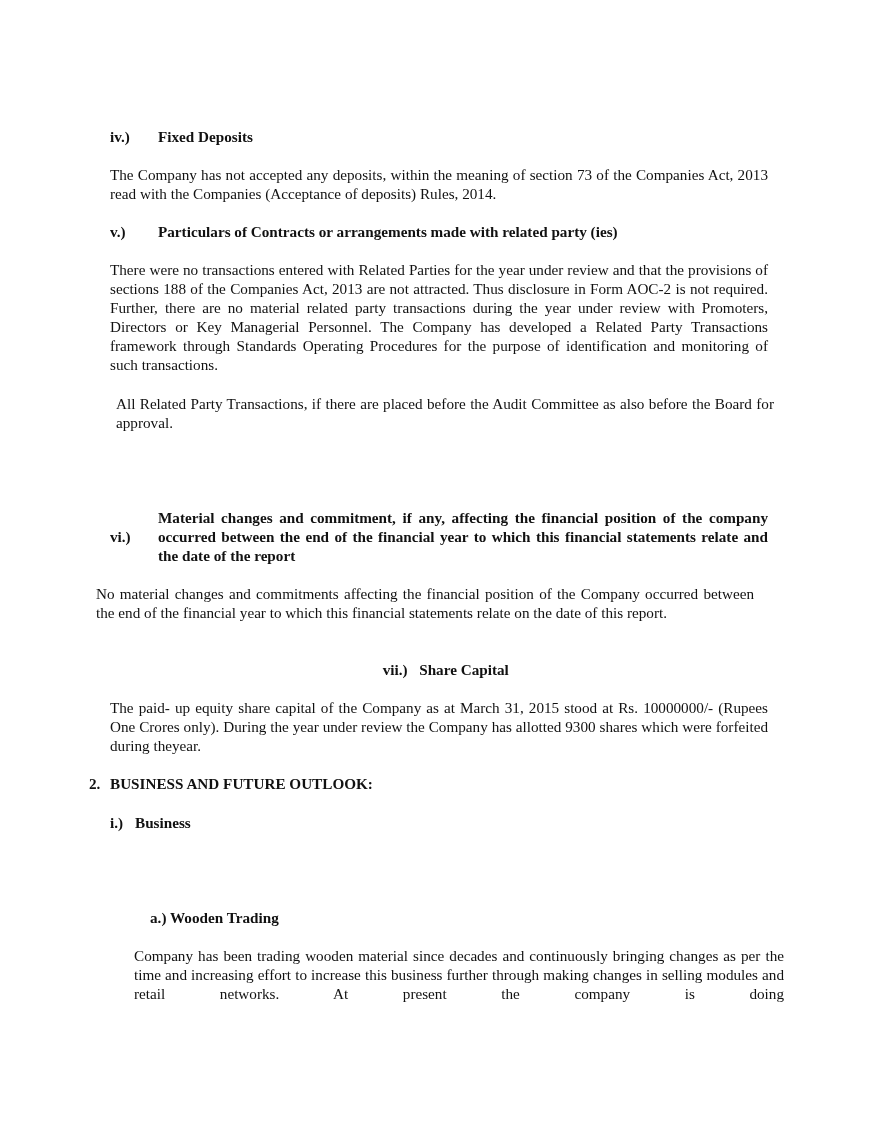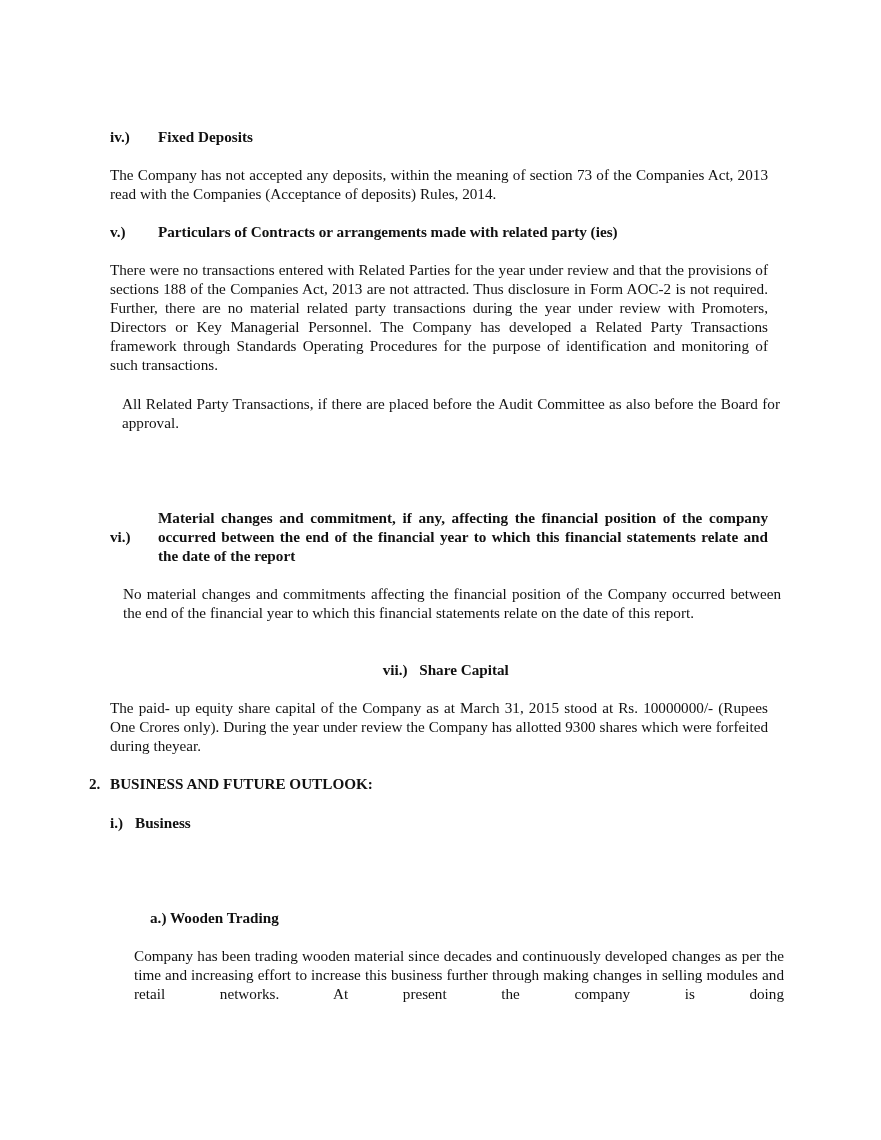--- a/index.html
+++ b/index.html
@@ -63,39 +63,39 @@
 
   <div class="block heading" style="left:110px; top:127px; width:660px;">
     <span class="num">iv.)</span><span>Fixed Deposits</span>
   </div>
   <div class="block para" style="left:110px; top:165px; width:658px;">The Company has not accepted any deposits, within the meaning of section 73 of the Companies Act, 2013 read with the Companies (Acceptance of deposits) Rules, 2014.</div>
 
   <div class="block heading" style="left:110px; top:222px; width:660px;">
     <span class="num">v.)</span><span>Particulars of Contracts or arrangements made with related party (ies)</span>
   </div>
   <div class="block para" style="left:110px; top:260px; width:658px;">There were no transactions entered with Related Parties for the year under review and that the provisions of sections 188 of the Companies Act, 2013 are not attracted. Thus disclosure in Form AOC-2 is not required. Further, there are no material related party transactions during the year under review with Promoters, Directors or Key Managerial Personnel. The Company has developed a Related Party Transactions framework through Standards Operating Procedures for the purpose of identification and monitoring of such transactions.</div>
-  <div class="block para" style="left:122px; top:394px; width:658px;">All Related Party Transactions, if there are placed before the Audit Committee as also before the Board for approval.</div>
+  <div class="block para" style="left:116px; top:394px; width:658px;">All Related Party Transactions, if there are placed before the Audit Committee as also before the Board for approval.</div>
 
   <div class="block heading hanging" style="left:110px; top:508px; width:658px;">
     <span class="num">vi.)</span>
     <span class="txt">Material changes and commitment, if any, affecting the financial position of the company occurred between the end of the financial year to which this financial statements relate and the date of the report</span>
   </div>
-  <div class="block para" style="left:123px; top:584px; width:658px;">No material changes and commitments affecting the financial position of the Company occurred between the end of the financial year to which this financial statements relate on the date of this report.</div>
+  <div class="block para" style="left:96px; top:584px; width:658px;">No material changes and commitments affecting the financial position of the Company occurred between the end of the financial year to which this financial statements relate on the date of this report.</div>
 
   <div class="block heading" style="left:110px; top:660px; width:660px;text-align:center;">
     <span class="num">vii.)</span><span>Share Capital</span>
   </div>
   <div class="block para" style="left:110px; top:698px; width:658px;">The paid- up equity share capital of the Company as at March 31, 2015 stood at Rs. 10000000/- (Rupees One Crores only). During the year under review the Company has allotted 9300 shares which were forfeited during theyear.</div>
 
   <div class="block heading" style="left:89px; top:774px; width:680px;">
     <span style="display:inline-block; width:21px;">2.</span><span>BUSINESS AND FUTURE OUTLOOK:</span>
   </div>
 
   <div class="block heading" style="left:110px; top:813px; width:660px;">
     <span style="display:inline-block; width:25px;">i.)</span><span>Business</span>
   </div>
 
   <div class="block heading" style="left:134px; top:908px; width:640px;margin-left:16px;">
     <span style="display:inline-block; width:20px;">a.)</span><span>Wooden Trading</span>
   </div>
-  <div class="block justify-all" style="left:134px; top:946px; width:650px; text-align-last: justify;">Company has been trading wooden material since decades and continuously developed changes as per the time and increasing effort to increase this business further through making changes in selling modules and retail networks.  At present the company is doing</div>
+  <div class="block justify-all" style="left:134px; top:946px; width:650px; text-align-last: justify;">Company has been trading wooden material since decades and continuously bringing changes as per the time and increasing effort to increase this business further through making changes in selling modules and retail networks.  At present the company is doing</div>
 
 </div>
 
 </body></html>

